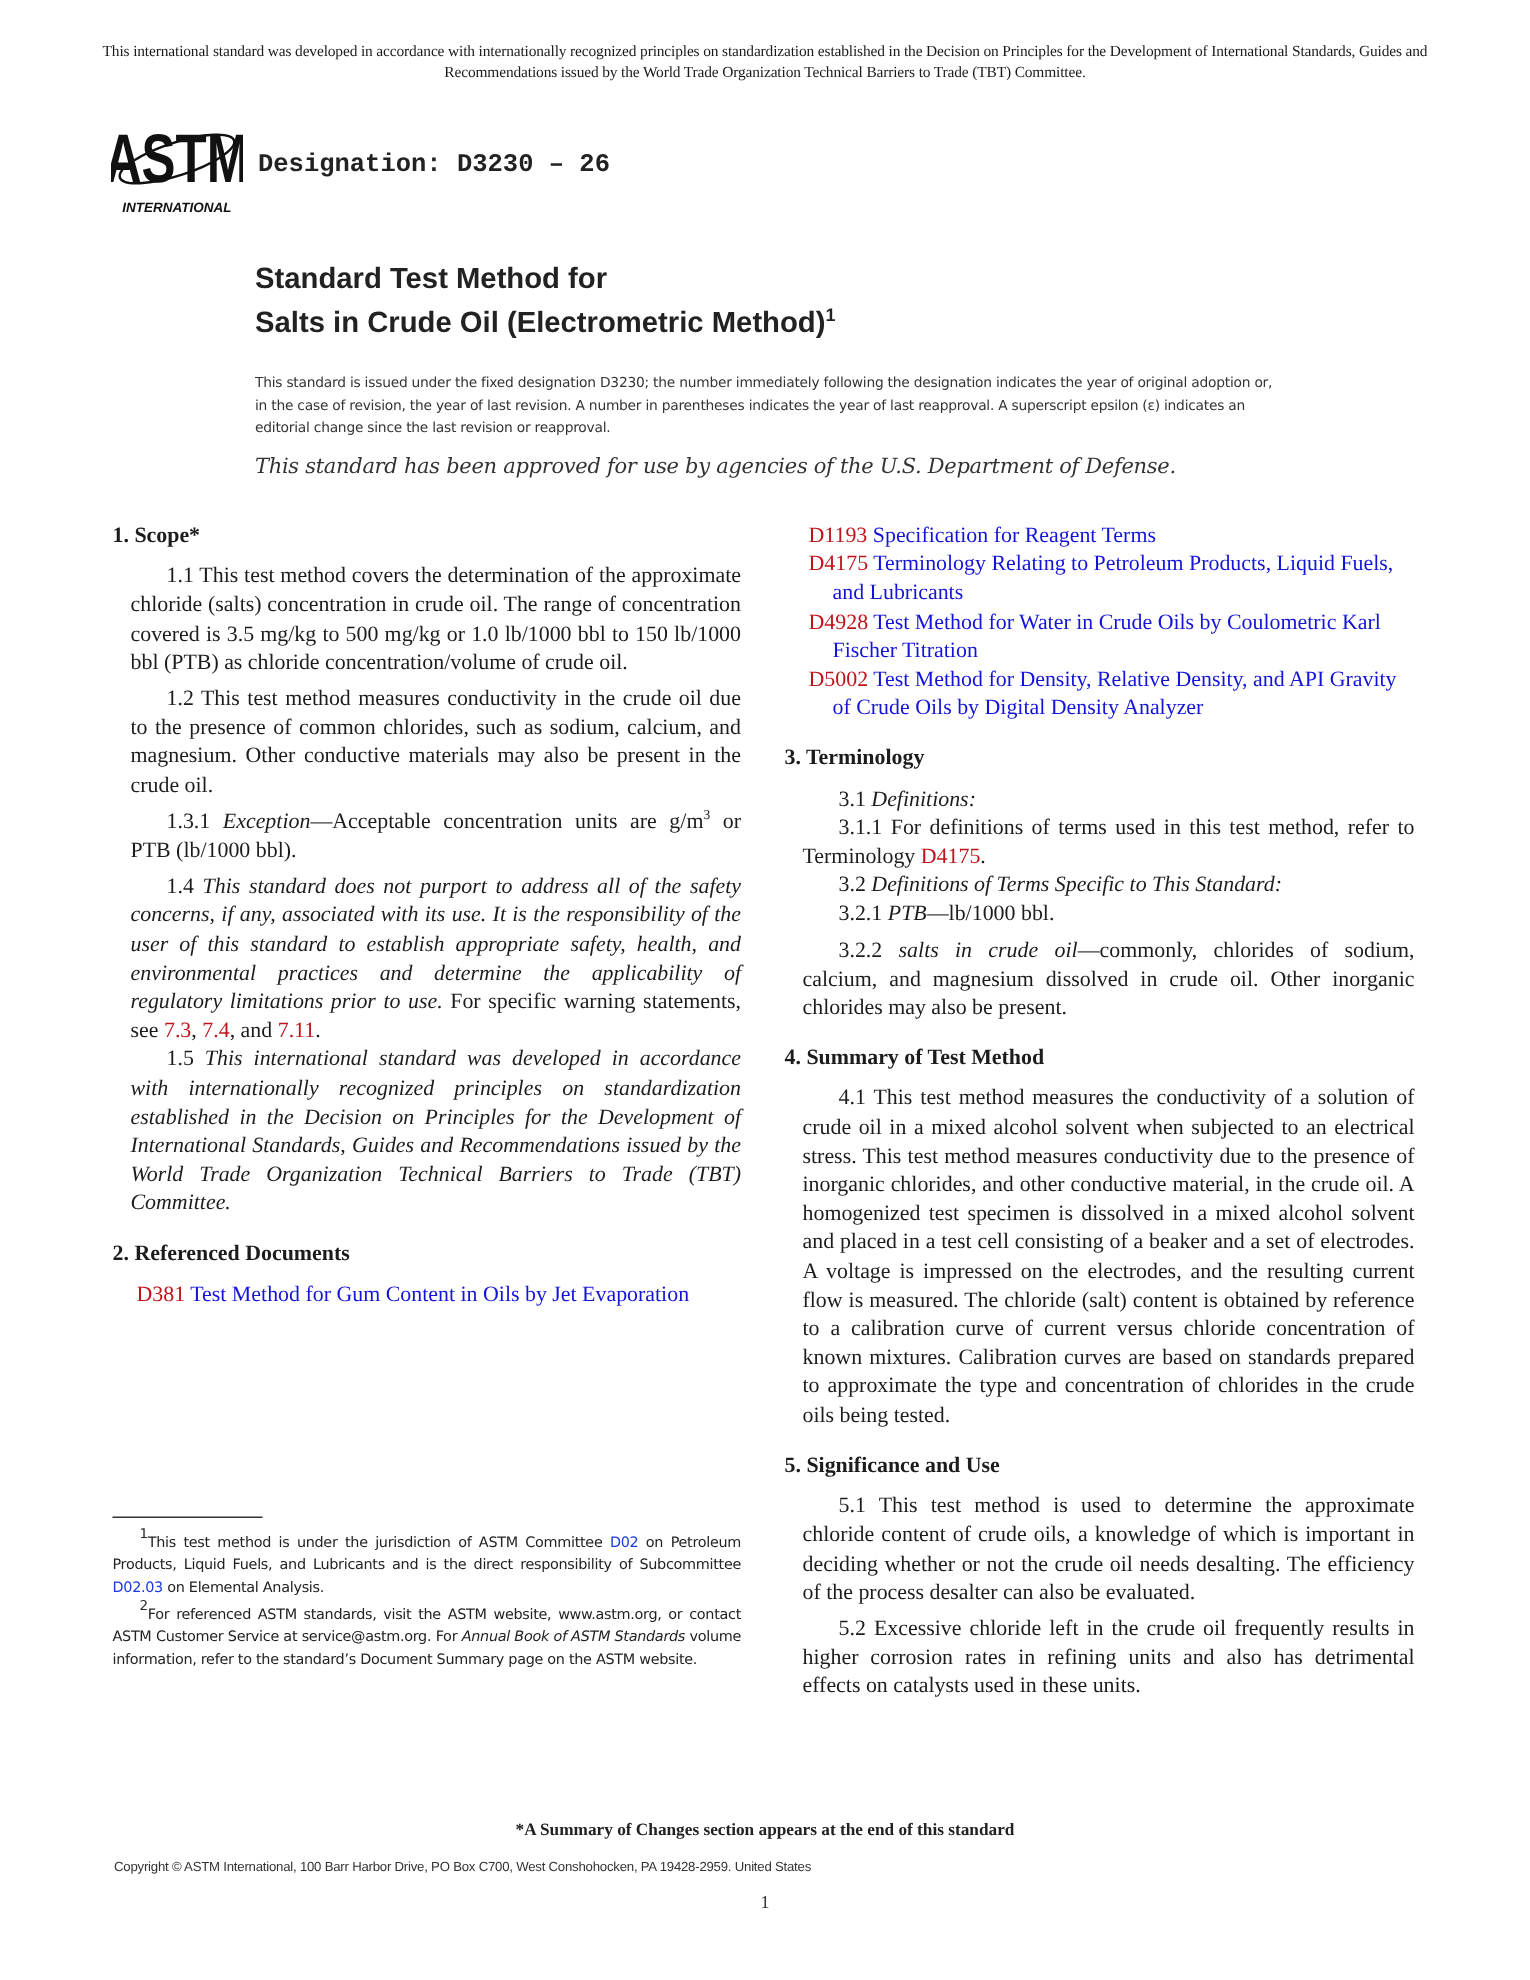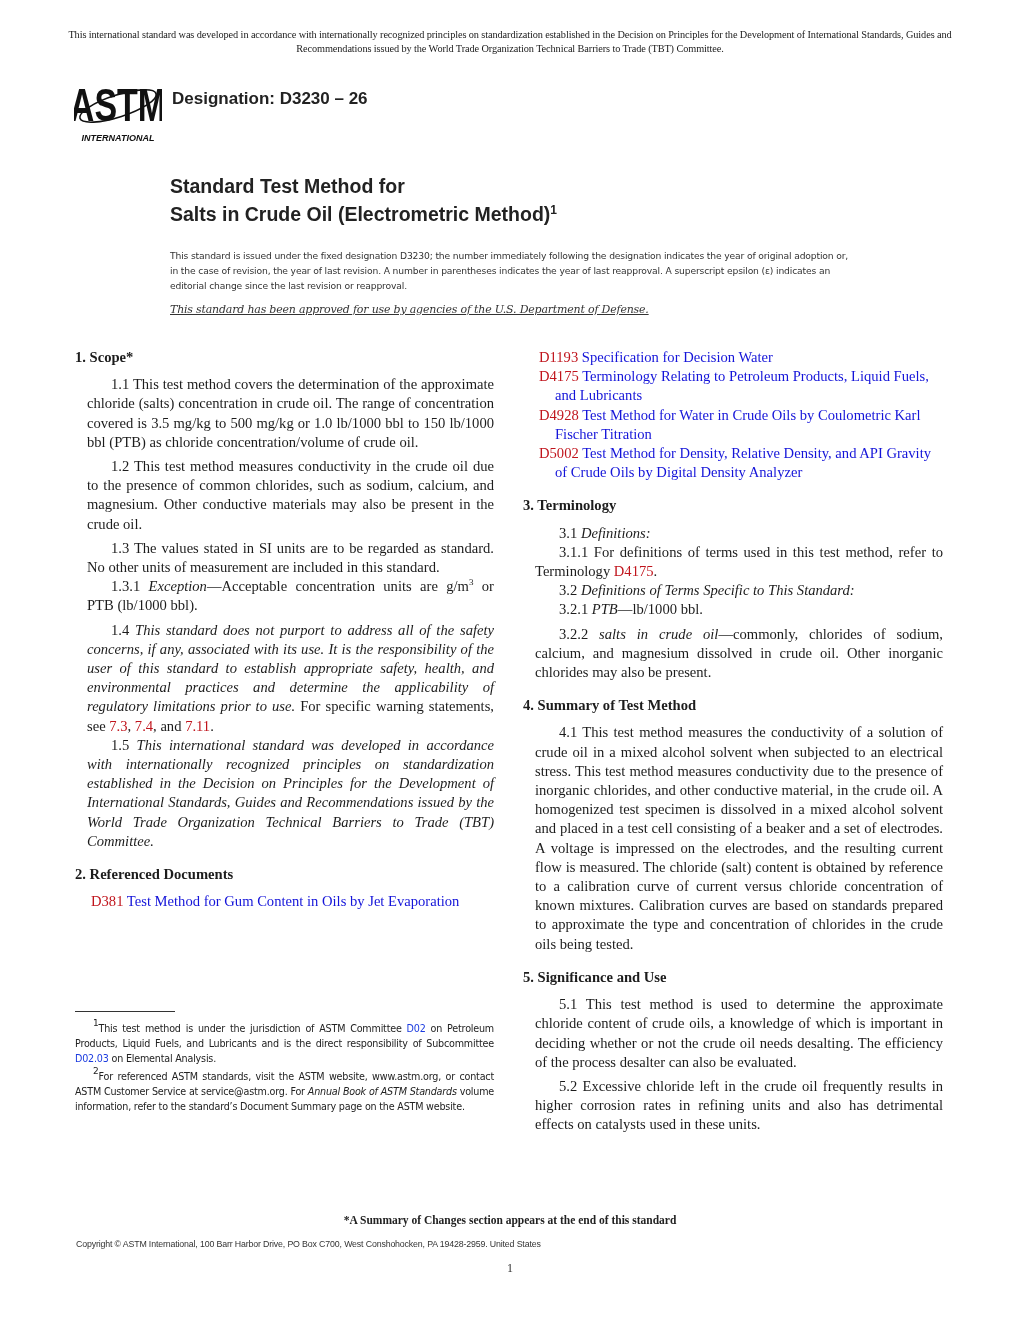--- a/index.html
+++ b/index.html
@@ -1,27 +1,27 @@
 <!DOCTYPE html>
 <html><head>
 <meta charset="utf-8">
 <style>
   html, body { margin: 0; padding: 0; background: #ffffff; }
   body { width: 1020px; height: 1320px; position: relative; overflow: hidden; color: #1a1a1a; }
 
   #top-notice { position: absolute; left: 62px; top: 28px; width: 896px; text-align: center; font-family: "Liberation Serif", serif; font-size: 10.3px; line-height: 14px; letter-spacing: -0.1px; }
 
   #logo { position: absolute; left: 74px; top: 78px; width: 88px; height: 66px; }
-  #designation { position: absolute; left: 172px; top: 89px; font-family: Liberation Sans, sans-serif; font-weight: bold; font-size: 17px; color: #222; }
+  #designation { position: absolute; left: 172px; top: 101px; font-family: Liberation Mono, monospace; font-weight: bold; font-size: 17px; color: #222; }
 
   #title { position: absolute; left: 170px; top: 174px; font-family: "Liberation Sans", sans-serif; font-weight: bold; font-size: 19.5px; line-height: 24px; color: #222; }
   #title sup { font-size: 12px; vertical-align: 7px; }
 
   #issuance { position: absolute; left: 170px; top: 248px; width: 680px; font-family: "DejaVu Sans", sans-serif; font-size: 9.2px; line-height: 15px; color: #333; letter-spacing: -0.15px; }
-  #dod-note { position: absolute; left: 170px; top: 303px; font-family: "DejaVu Serif", serif; font-style: italic; font-size: 11px; color: #333; letter-spacing: -0.2px; text-decoration: underline; }
+  #dod-note { position: absolute; left: 170px; top: 303px; font-family: "DejaVu Serif", serif; font-style: italic; font-size: 14px; color: #333; letter-spacing: -0.2px; }
 
   .col { position: absolute; font-family: "Liberation Serif", serif; font-size: 14.6px; line-height: 19.2px; text-align: justify; color: #1c1c1c; }
   #col-left { left: 75px; top: 348px; width: 419px; }
   #col-right { left: 523px; top: 348px; width: 420px; }
 
   .h { font-weight: bold; margin: 0 0 8px 0; }
   .p { margin: 0 0 5px 12px; text-indent: 24px; }
   .tight { margin-bottom: 0; }
   .gap { margin-top: 14px; }
   i { font-style: italic; }
@@ -59,37 +59,36 @@
   <div><span>Salts in Crude Oil (Electrometric Method)</span><sup>1</sup></div>
 </div>
 
 <div id="issuance">This standard is issued under the fixed designation D3230; the number immediately following the designation indicates the year of original adoption or, in the case of revision, the year of last revision. A number in parentheses indicates the year of last reapproval. A superscript epsilon (ε) indicates an editorial change since the last revision or reapproval.</div>
 <div id="dod-note">This standard has been approved for use by agencies of the U.S. Department of Defense.</div>
 
 <div id="col-left" class="col">
   <div class="h">1.  Scope*</div>
   <p class="p">1.1  This test method covers the determination of the approximate chloride (salts) concentration in crude oil. The range of concentration covered is 3.5 mg/kg to 500 mg/kg or 1.0 lb/1000 bbl to 150 lb/1000 bbl (PTB) as chloride concentration/volume of crude oil.</p>
   <p class="p">1.2  This test method measures conductivity in the crude oil due to the presence of common chlorides, such as sodium, calcium, and magnesium. Other conductive materials may also be present in the crude oil.</p>
-  <p class="p tight">1.3  The values stated in SI units are to be regarded as standard. No other units of measurement are included in this standard.</p>
   <p class="p"><span>1.3.1 </span><i>Exception</i><span>—Acceptable concentration units are g/m</span><sup class="s">3</sup><span> or PTB (lb/1000 bbl).</span></p>
   <p class="p tight"><span>1.4 </span><i>This standard does not purport to address all of the safety concerns, if any, associated with its use. It is the responsibility of the user of this standard to establish appropriate safety, health, and environmental practices and determine the applicability of regulatory limitations prior to use.</i><span> For specific warning statements, see </span><span class="red">7.3</span><span>, </span><span class="red">7.4</span><span>, and </span><span class="red">7.11</span><span>.</span></p>
   <p class="p"><span>1.5 </span><i>This international standard was developed in accordance with internationally recognized principles on standardization established in the Decision on Principles for the Development of International Standards, Guides and Recommendations issued by the World Trade Organization Technical Barriers to Trade (TBT) Committee.</i></p>
 
   <div class="h gap">2.  Referenced Documents</div>
   <p class="ref"><span class="red">D381</span> <span class="blue">Test Method for Gum Content in Oils by Jet Evaporation</span></p>
 </div>
 
 <div id="fn-rule"></div>
 <div id="footnotes">
   <p><sup class="s">1</sup><span>This test method is under the jurisdiction of ASTM Committee </span><span class="blue">D02</span><span> on Petroleum Products, Liquid Fuels, and Lubricants and is the direct responsibility of Subcommittee </span><span class="blue">D02.03</span><span> on Elemental Analysis.</span></p>
   <p><sup class="s">2</sup><span>For referenced ASTM standards, visit the ASTM website, www.astm.org, or contact ASTM Customer Service at service@astm.org. For </span><i>Annual Book of ASTM Standards</i><span> volume information, refer to the standard’s Document Summary page on the ASTM website.</span></p>
 </div>
 
 <div id="col-right" class="col">
-  <p class="ref"><span class="red">D1193</span> <span class="blue">Specification for Decision Water</span></p>
+  <p class="ref"><span class="red">D1193</span> <span class="blue">Specification for Reagent Terms</span></p>
   <p class="ref"><span class="red">D4175</span> <span class="blue">Terminology Relating to Petroleum Products, Liquid Fuels, and Lubricants</span></p>
   <p class="ref"><span class="red">D4928</span> <span class="blue">Test Method for Water in Crude Oils by Coulometric Karl Fischer Titration</span></p>
   <p class="ref"><span class="red">D5002</span> <span class="blue">Test Method for Density, Relative Density, and API Gravity of Crude Oils by Digital Density Analyzer</span></p>
 
   <div class="h gap">3.  Terminology</div>
   <p class="p tight"><span>3.1 </span><i>Definitions:</i></p>
   <p class="p tight"><span>3.1.1  For definitions of terms used in this test method, refer to Terminology </span><span class="red">D4175</span><span>.</span></p>
   <p class="p tight"><span>3.2 </span><i>Definitions of Terms Specific to This Standard:</i></p>
   <p class="p"><span>3.2.1 </span><i>PTB</i><span>—lb/1000 bbl.</span></p>
   <p class="p"><span>3.2.2 </span><i>salts in crude oil</i><span>—commonly, chlorides of sodium, calcium, and magnesium dissolved in crude oil. Other inorganic chlorides may also be present.</span></p>

